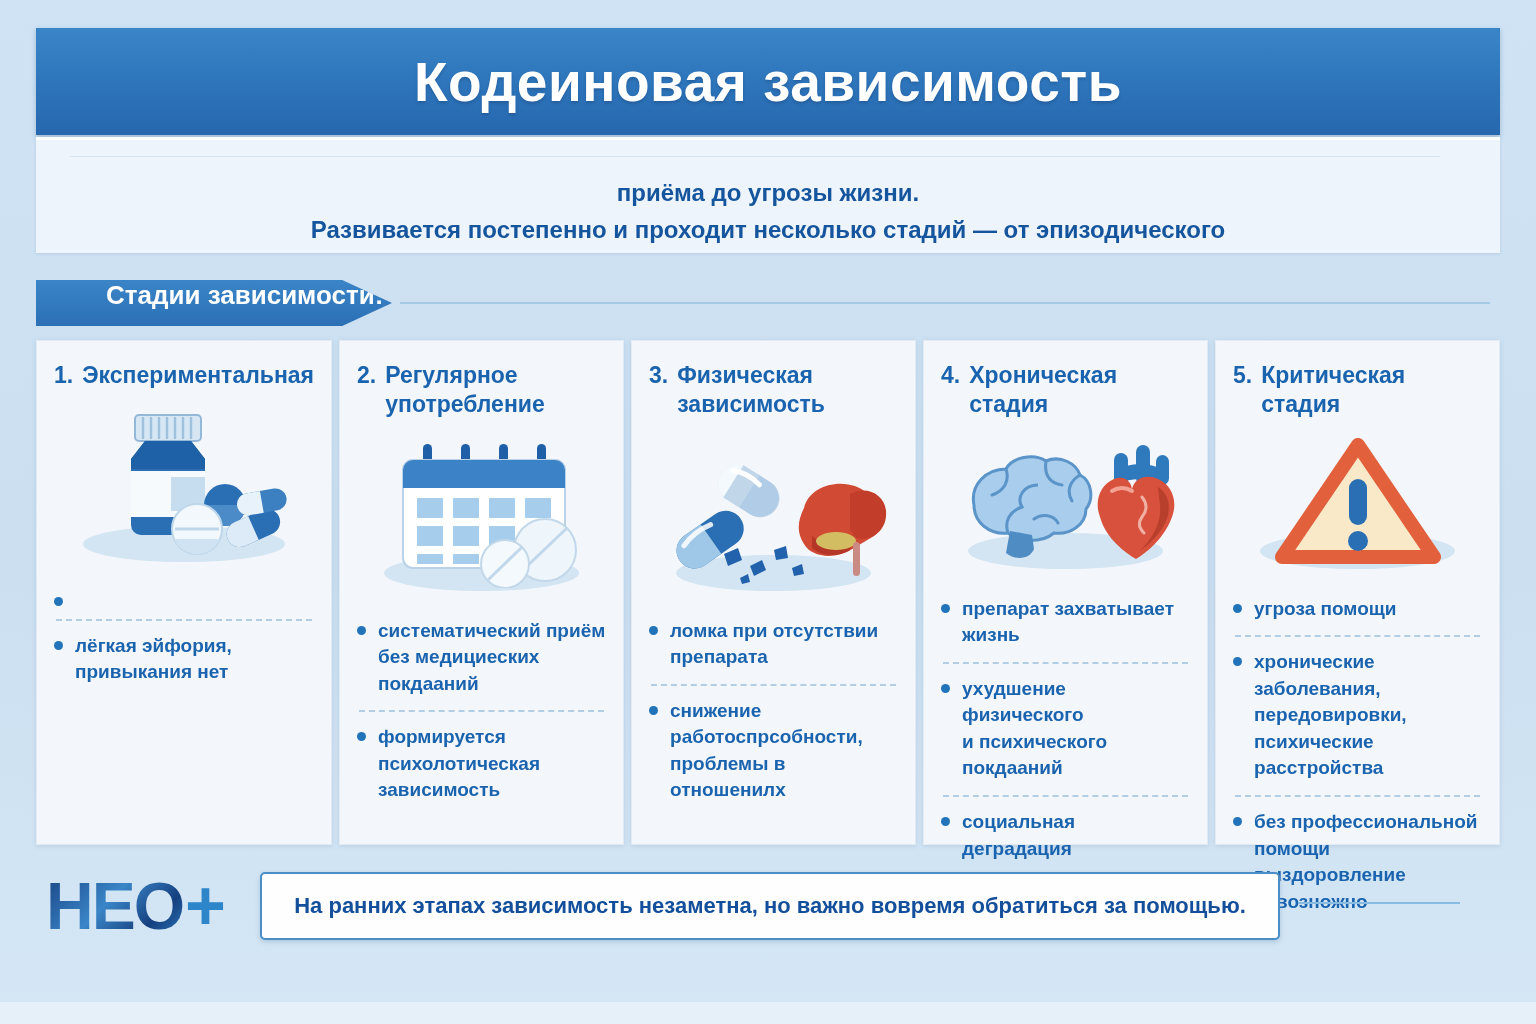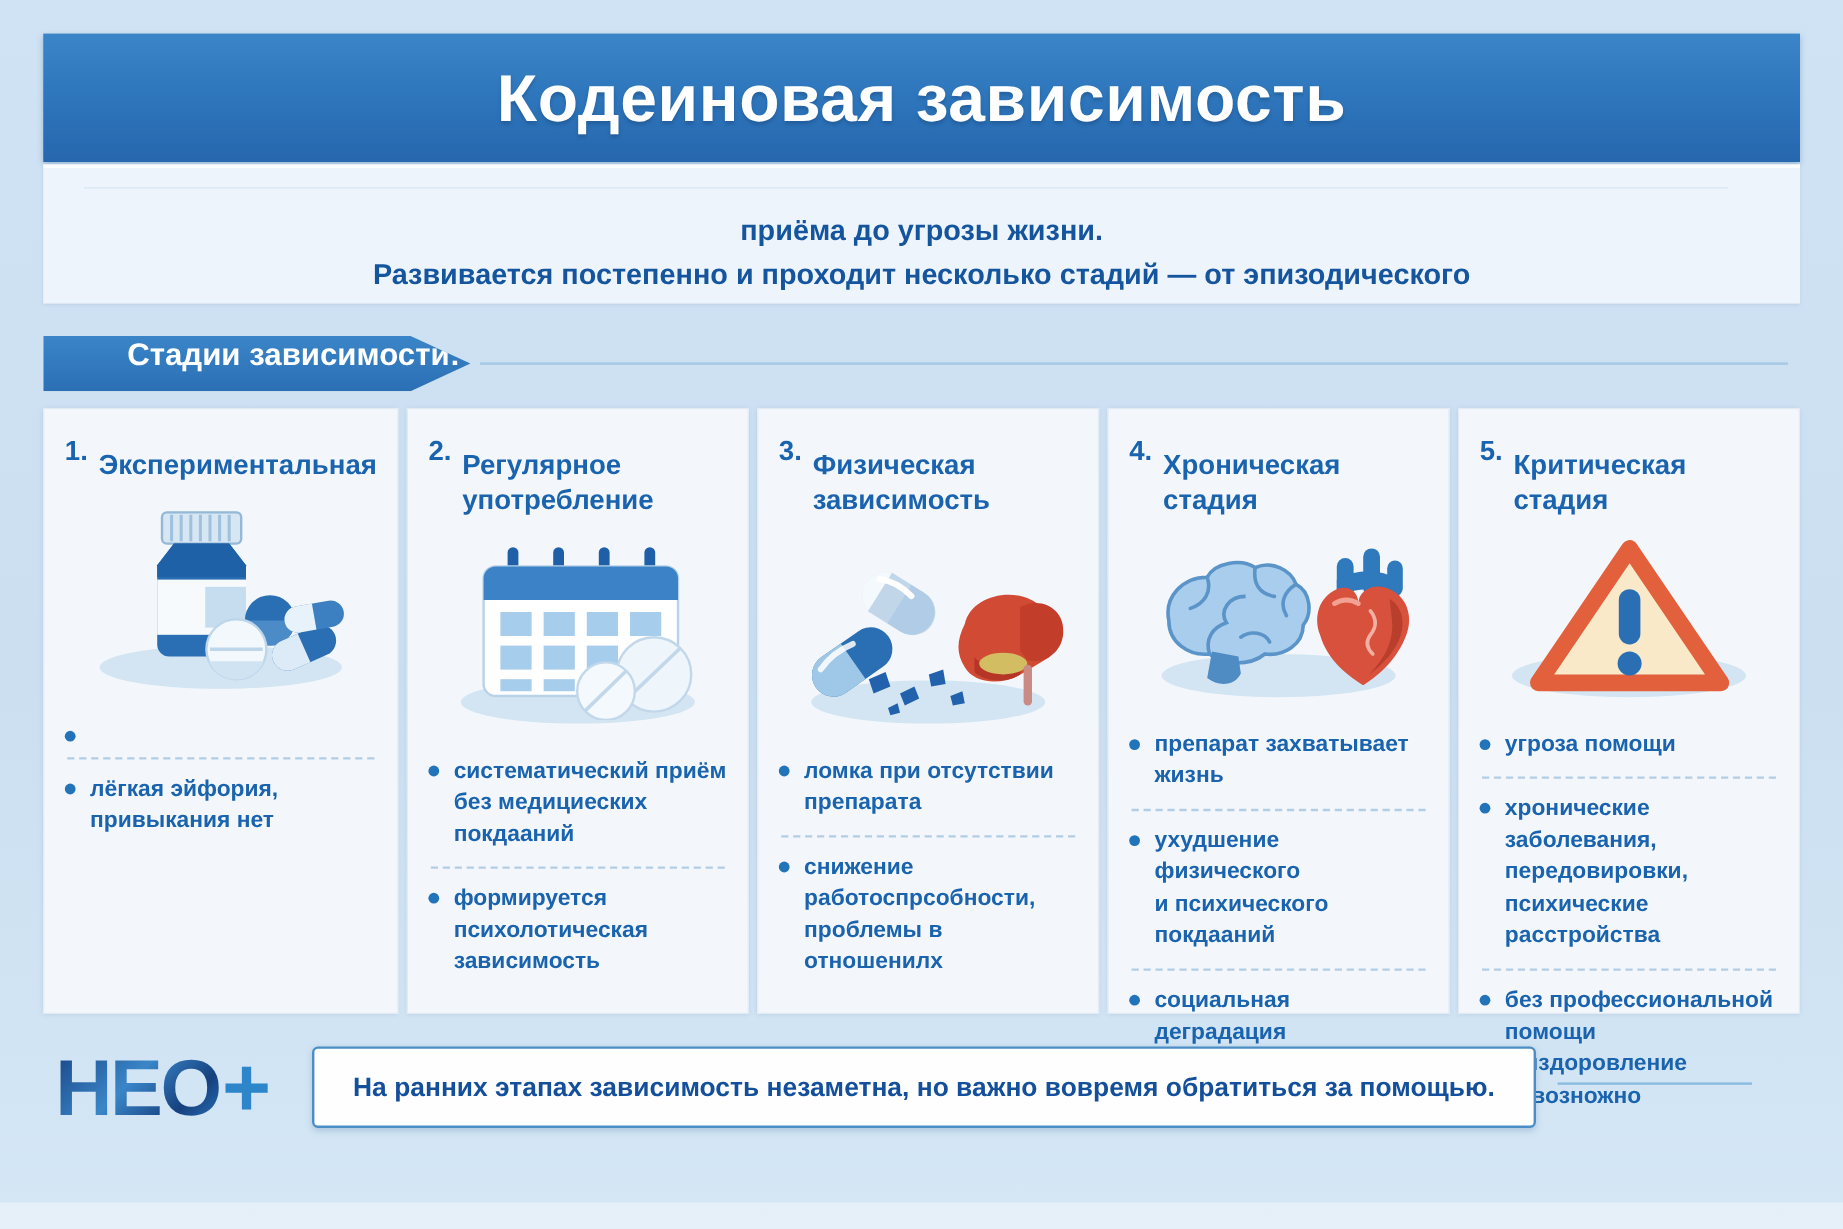--- a/index.html
+++ b/index.html
@@ -58,21 +58,21 @@
     position:absolute; left:36px; top:340px; width:1464px; height:505px;
     display:flex; gap:7px;
   }
   .card {
     flex:1 1 0; background:#f3f7fb; border:1px solid #e2ebf4;
     box-shadow:0 1px 4px rgba(110,145,185,.25);
     padding:20px 17px 14px; display:flex; flex-direction:column;
   }
   .stage-head { display:flex; gap:9px; color:#1a63ae; font-size:23px; font-weight:bold; line-height:1.25; }
   .stage-num { flex:none; }
-  .stage-title { white-space:pre-line;margin-top:12px; }
+  .stage-title { white-space:pre-line; }
 
   .icon-wrap { position:relative; height:172px; margin:8px 0 2px; display:flex; align-items:center; justify-content:center; }
   .icon-shadow {
     position:absolute; bottom:8px; left:11%; width:78%; height:36px;
     border-radius:50%; background:#d3e4f2;
   }
   .icon-wrap svg { position:relative; }
 
   .bullets { margin-top:8px; }
   .bullet { display:flex; gap:12px; padding:9px 0 10px; }

